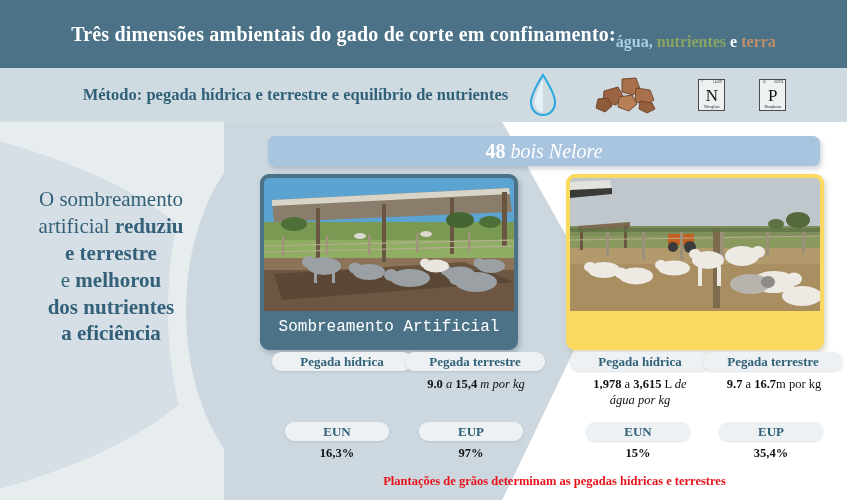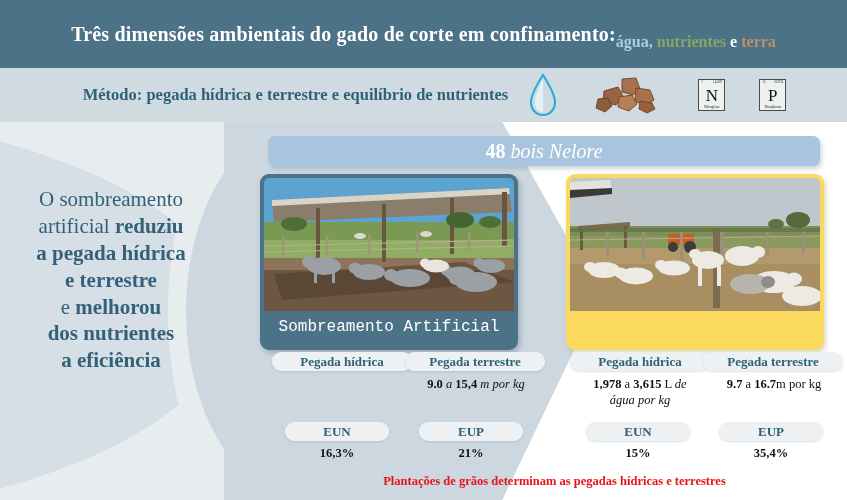--- a/index.html
+++ b/index.html
@@ -205,21 +205,20 @@
   <div class="banner">
     <div class="banner-text">
       <b>48</b>
       <i>bois Nelore</i>
     </div>
   </div>
 
   <div class="statement">
     <div class="lt">O sombreamento</div>
     <div><span class="lt">artificial </span><span class="bd">reduziu</span></div>
-    <div class="bd">a pegada hídrica</div>
     <div class="bd">e terrestre</div>
     <div><span class="lt">e </span><span class="bd">melhorou</span></div>
     <div class="bd">dos nutrientes</div>
     <div class="bd">a eficiência</div>
   </div>
 
   <div class="card card-left">
     <svg class="photo" viewBox="0 0 250 133" preserveAspectRatio="none">
       <rect x="0" y="0" width="250" height="50" fill="#5ba3d0"></rect>
       <rect x="0" y="44" width="250" height="30" fill="#7a9a54"></rect>
@@ -350,21 +349,21 @@
   </div>
 
   <div class="val" style="left:700px;top:377px;width:148px;">
     <span><b>9.7</b><span> a </span><b>16.7</b><span>m por kg</span></span>
   </div>
 
   <div class="pill pill-narrow" style="left:285px;top:422px;">EUN</div>
   <div class="val" style="left:285px;top:446px;width:104px;"><b>16,3%</b></div>
 
   <div class="pill pill-narrow" style="left:419px;top:422px;">EUP</div>
-  <div class="val" style="left:419px;top:446px;width:104px;"><b>21%</b></div>
+  <div class="val" style="left:419px;top:446px;width:104px;"><b>97%</b></div>
 
   <div class="pill pill-narrow" style="left:586px;top:422px;">EUN</div>
   <div class="val" style="left:586px;top:446px;width:104px;"><b>15%</b></div>
 
   <div class="pill pill-narrow" style="left:719px;top:422px;">EUP</div>
   <div class="val" style="left:719px;top:446px;width:104px;"><b>35,4%</b></div>
 
   <div class="footnote">Plantações de grãos determinam as pegadas hídricas e terrestres</div>
 
 </div>

